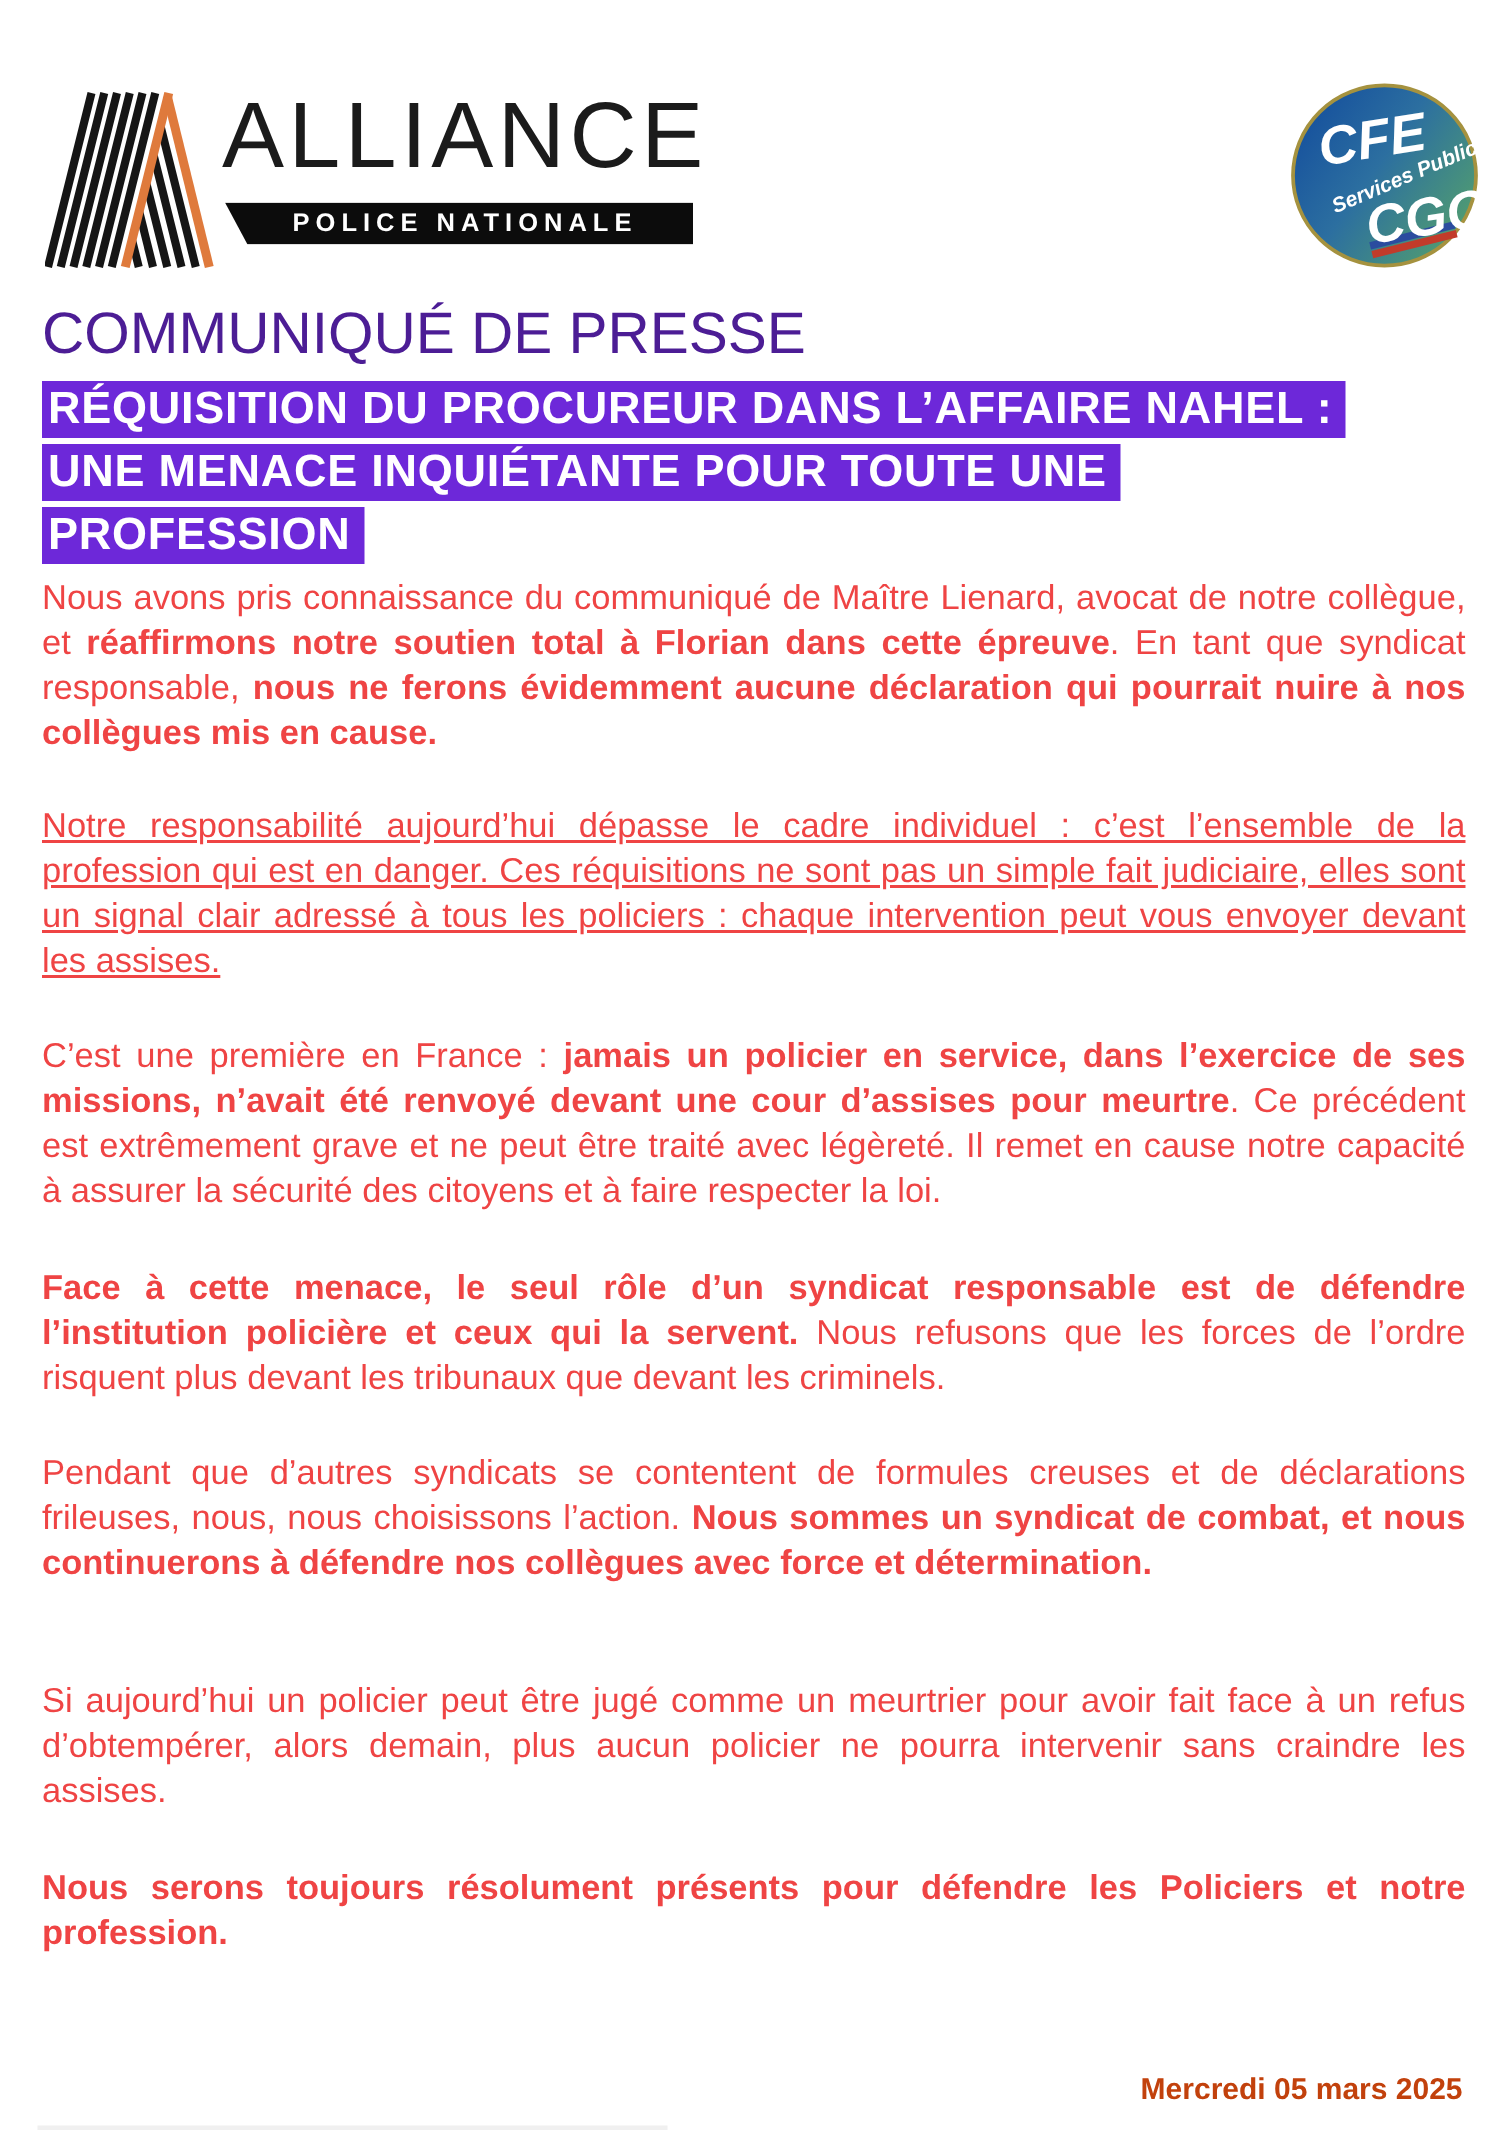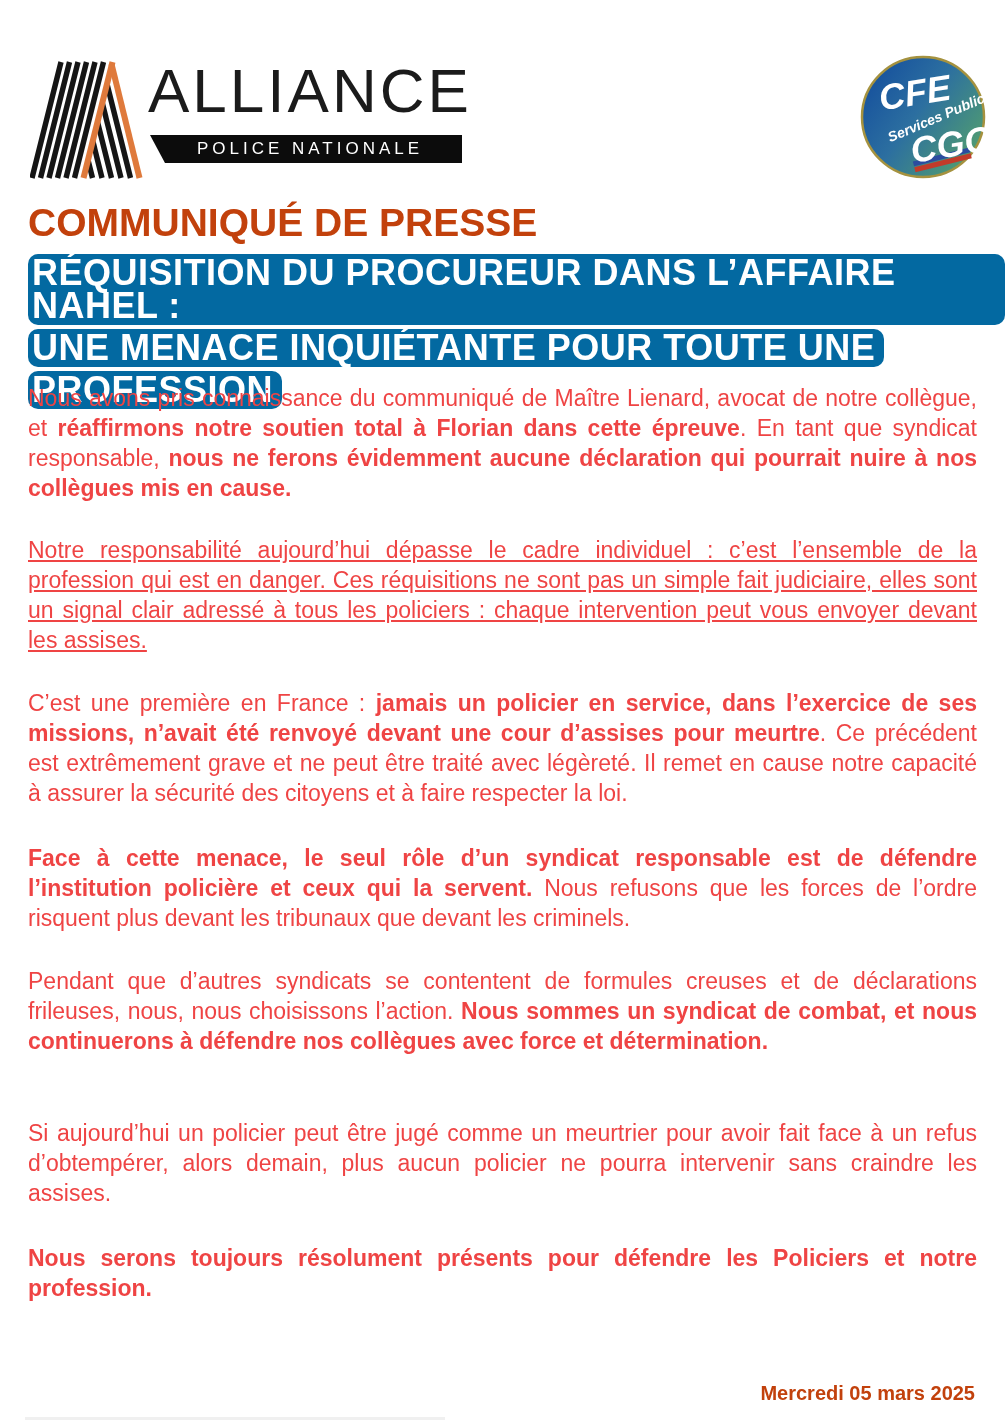--- a/index.html
+++ b/index.html
@@ -11,33 +11,33 @@
   .alliance-mark{position:absolute;left:30px;top:54px;}
   .brand{
     position:absolute;left:148px;top:60px;font-size:62px;font-weight:300;
     letter-spacing:3px;line-height:1;color:#1b1b1b;
   }
   .pn-box{
     position:absolute;left:150px;top:135px;width:312px;height:28px;background:#0c0c0c;
     clip-path:polygon(0 0,100% 0,100% 100%,15px 100%);
     display:flex;align-items:center;justify-content:center;
   }
-  .pn-box span{color:#ffffff;font-weight:400;font-size:17px;letter-spacing:4px;padding-left:8px;}
+  .pn-box span{color:#ffffff;font-weight:700;font-size:17px;letter-spacing:4px;padding-left:8px;}
   .badge{position:absolute;left:858px;top:54px;}
   
   .doc-type{
-    position:absolute;left:28px;top:177px;font-size:39px;font-weight:700;
-    line-height:1;color:#c2410c;letter-spacing:0;
+    position:absolute;left:28px;top:177px;font-size:39px;font-weight:400;
+    line-height:1;color:#4c1d95;letter-spacing:0;
   }
   
   #headline{position:absolute;left:28px;top:254px;}
   .hl-line{
-    width:fit-content;background:#0369a1;color:#ffffff;font-weight:700;
-    font-size:36px;line-height:33px;letter-spacing:.5px;
-    padding:2px 9px 3px 4px;margin-bottom:4px;border-radius:10px;
+    width:fit-content;background:#6d28d9;color:#ffffff;font-weight:700;
+    font-size:30px;line-height:33px;letter-spacing:.5px;
+    padding:2px 9px 3px 4px;margin-bottom:4px;
   }
   
   .para{
     position:absolute;left:28px;width:949px;margin:0;
     font-size:23px;line-height:30px;text-align:justify;color:#ef4444;
   }
   .para .b{font-weight:700;}
   
   .bullet{
     position:absolute;left:30px;top:1338px;width:960px;

